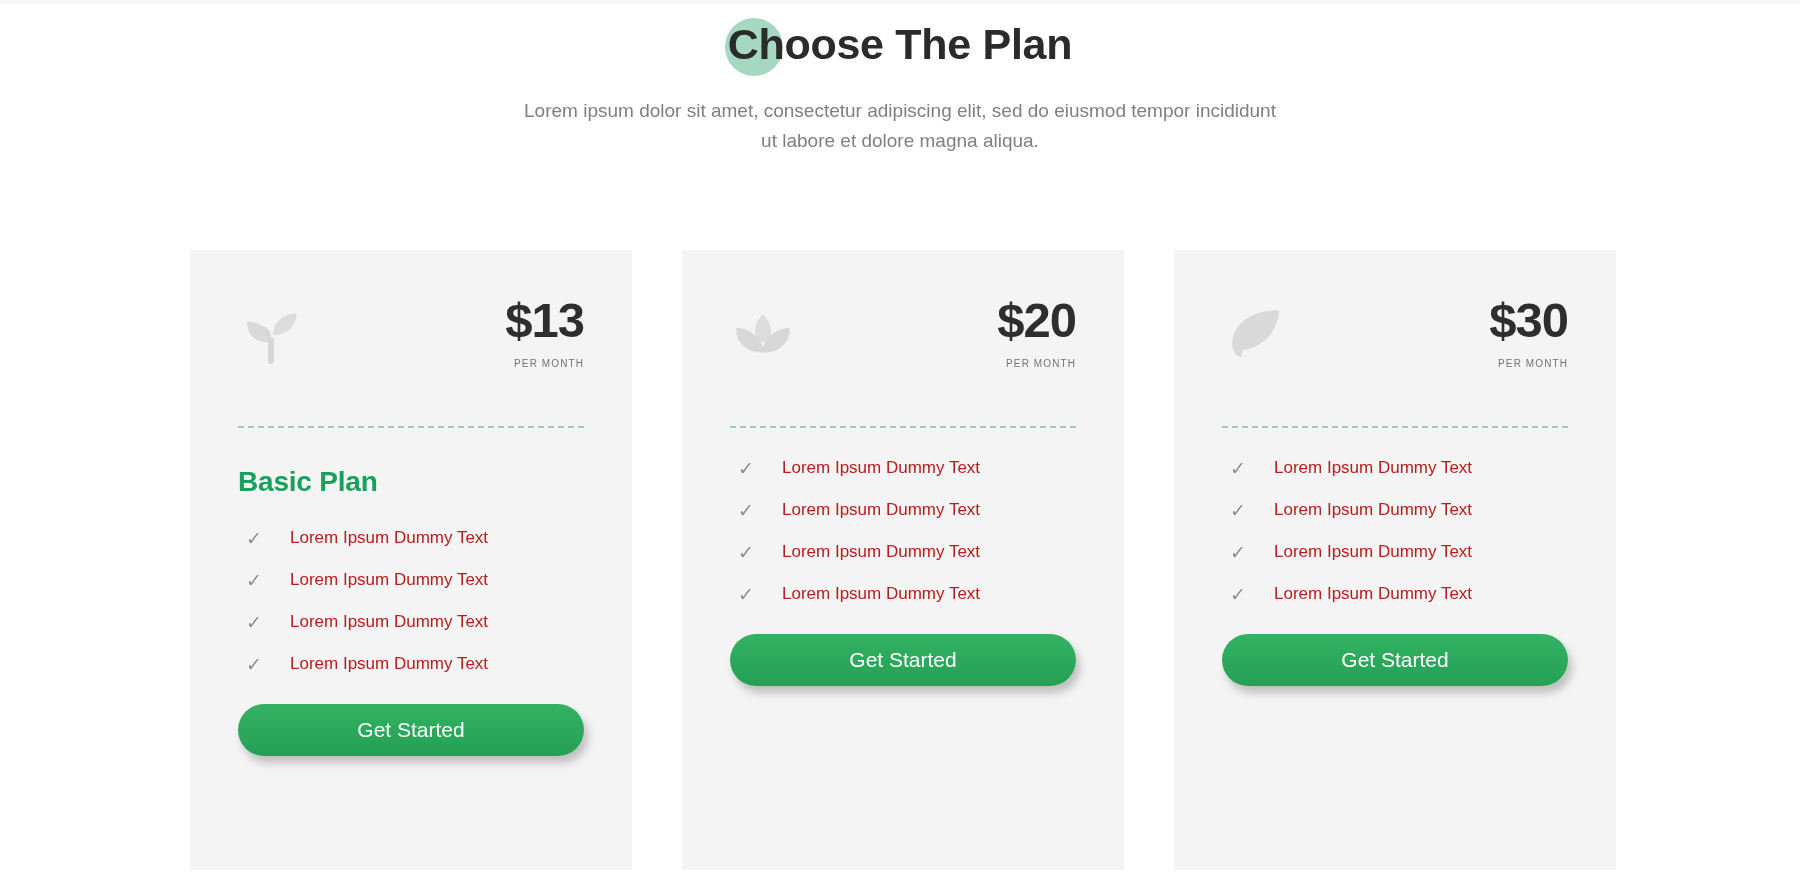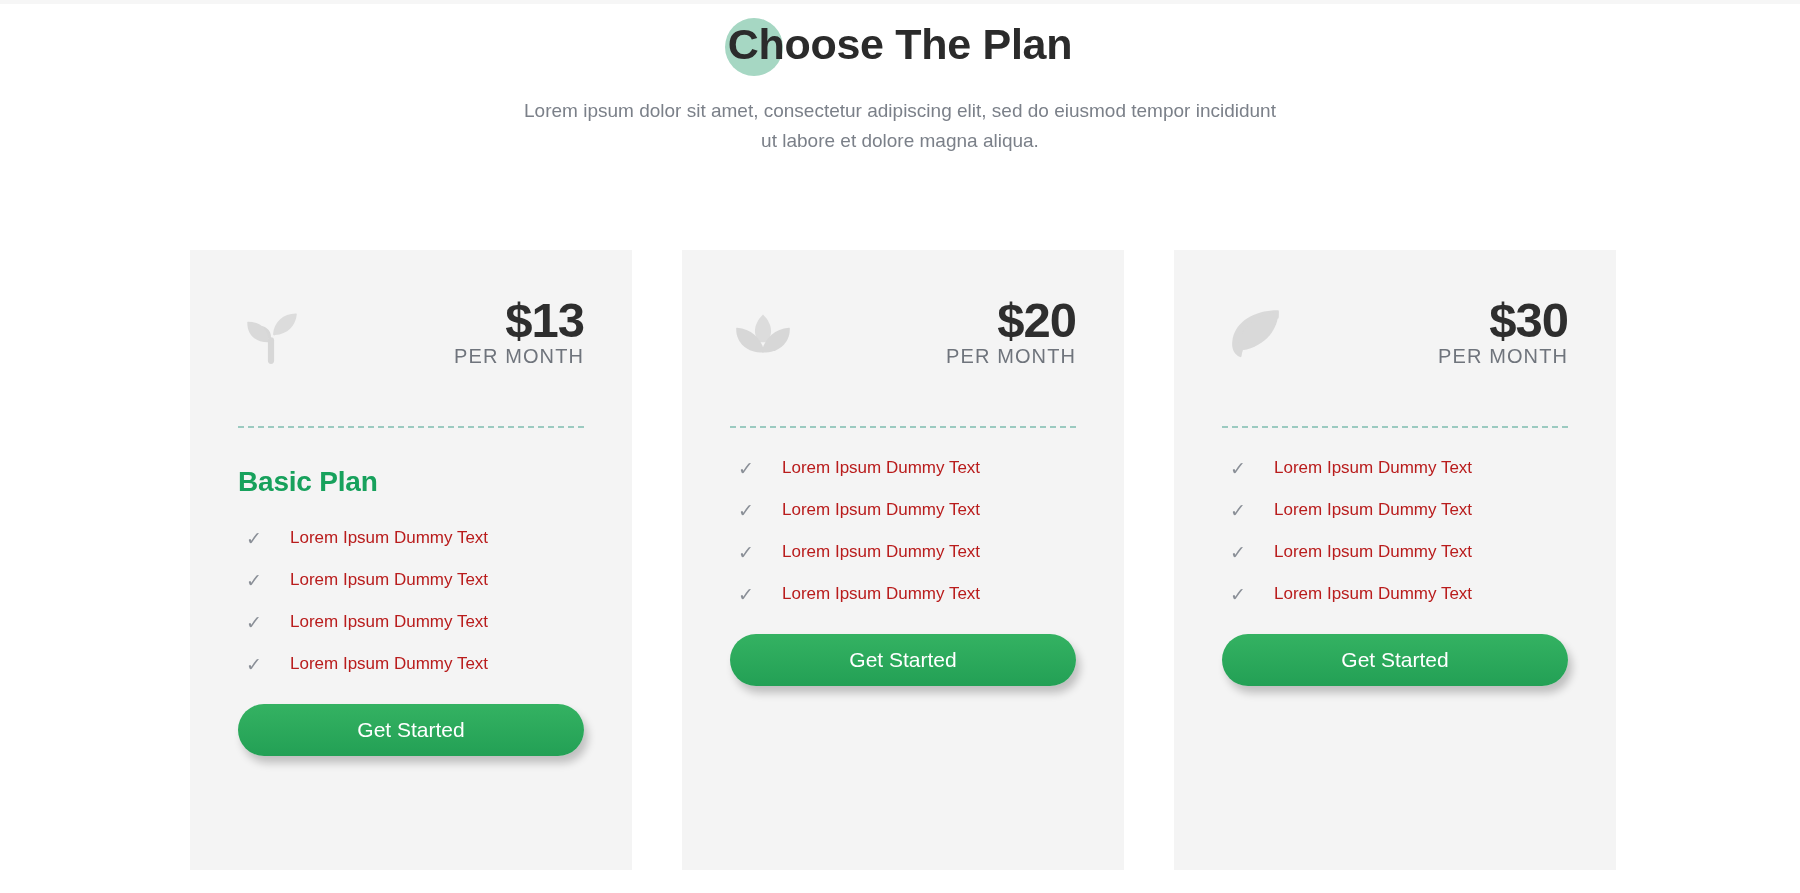--- a/index.html
+++ b/index.html
@@ -111,22 +111,22 @@
 
   .price {
     font-size: 49px;
     font-weight: bold;
     color: #2e2e2e;
     line-height: 1;
     letter-spacing: -1px;
   }
 
   .price-period {
-    margin-top: 0;
-    font-size: 20px;
+    margin-top: 13px;
+    font-size: 10px;
     color: #6f747c;
     letter-spacing: 1.1px;
   }
 
   .divider {
     margin-top: 22px;
     height: 0;
     border-top: 2px dashed #53a896;
     opacity: .55;
   }

